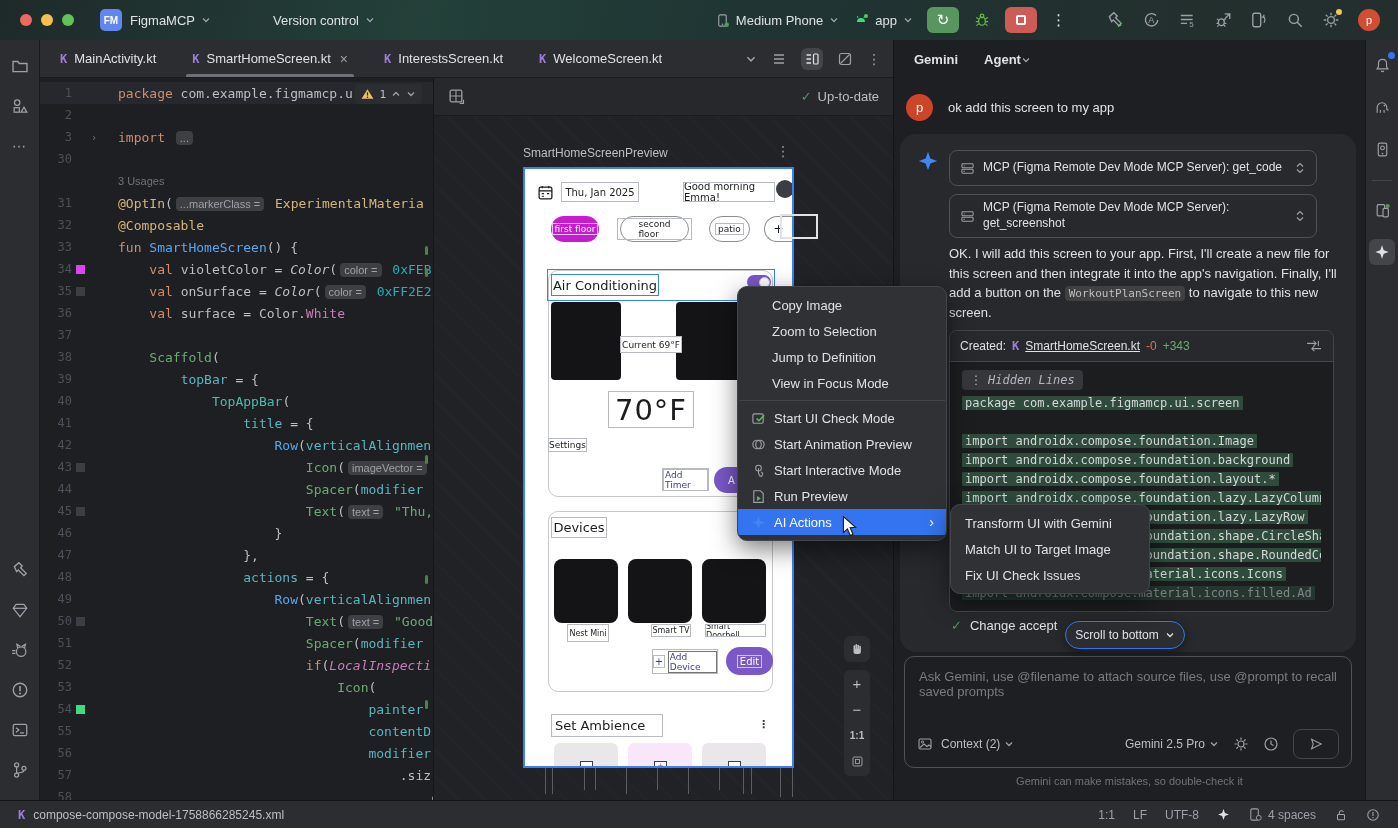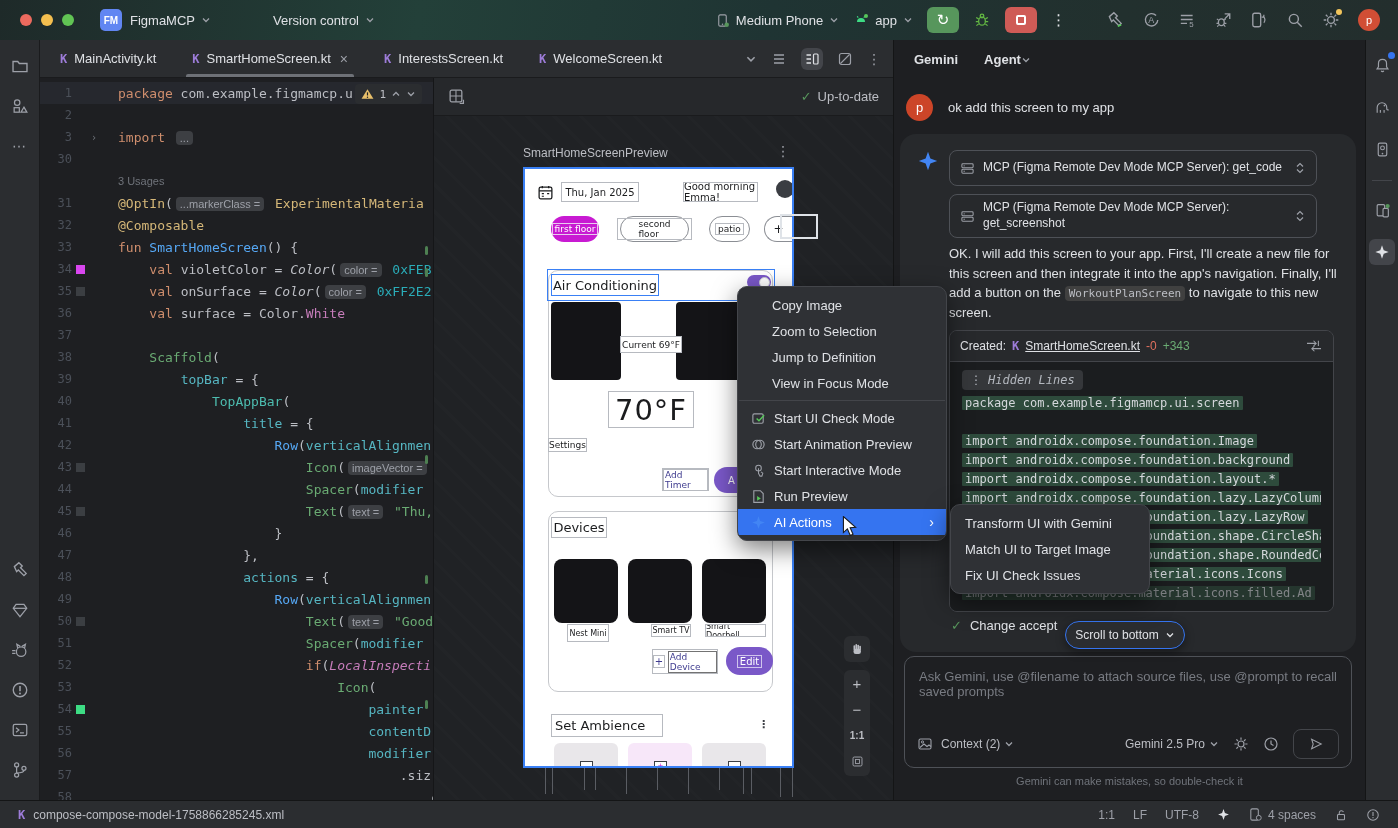--- a/index.html
+++ b/index.html
@@ -463,21 +463,21 @@
       <div class="phone">
 
         <svg style="position:absolute;left:12px;top:15px" width="17" height="17" viewBox="0 0 16 16">
             <rect x="2" y="3" width="12" height="11" rx="1.5" stroke="#1b1c1e" fill="none" stroke-width="1.2"></rect>
             <path d="M2 6.5 H14 M5 1.8 V4 M11 1.8 V4" stroke="#1b1c1e" stroke-width="1.2"></path>
             <path d="M4.5 9 h2 M4.5 11.5 h2 M9.5 9 h2" stroke="#1b1c1e" stroke-width="1.1"></path>
           </svg>
         <div class="ob" style="left:36px;top:13px;width:78px;height:20px;font-size:10px">
             <span>Thu, Jan 2025</span>
           </div>
-        <div class="ob" style="left:158px;top:13px;width:75px;height:20px;font-size:10px">
+        <div class="ob" style="left:158px;top:13px;width:92px;height:20px;font-size:10px">
             <span>Good morning Emma!</span>
           </div>
         <div style="position:absolute;left:251px;top:11px;width:18px;height:18px;border-radius:50%;background:#3a3d42"></div>
 
         <div style="position:absolute;left:26px;top:47px;width:48px;height:26px;border-radius:13px;background:#c81ad2;display:flex;align-items:center;justify-content:center">
           <span style="border:1px solid #e9c9ef;color:#fff;font-size:9px;padding:0 2px">first floor</span>
         </div>
         <div style="position:absolute;left:95px;top:47px;width:69px;height:26px;border-radius:13px;border:1px solid #8b8e94;display:flex;align-items:center;justify-content:center">
           <span style="border:1px solid #b7bac0;font-size:9px;padding:0 20px">second floor</span>
         </div>

